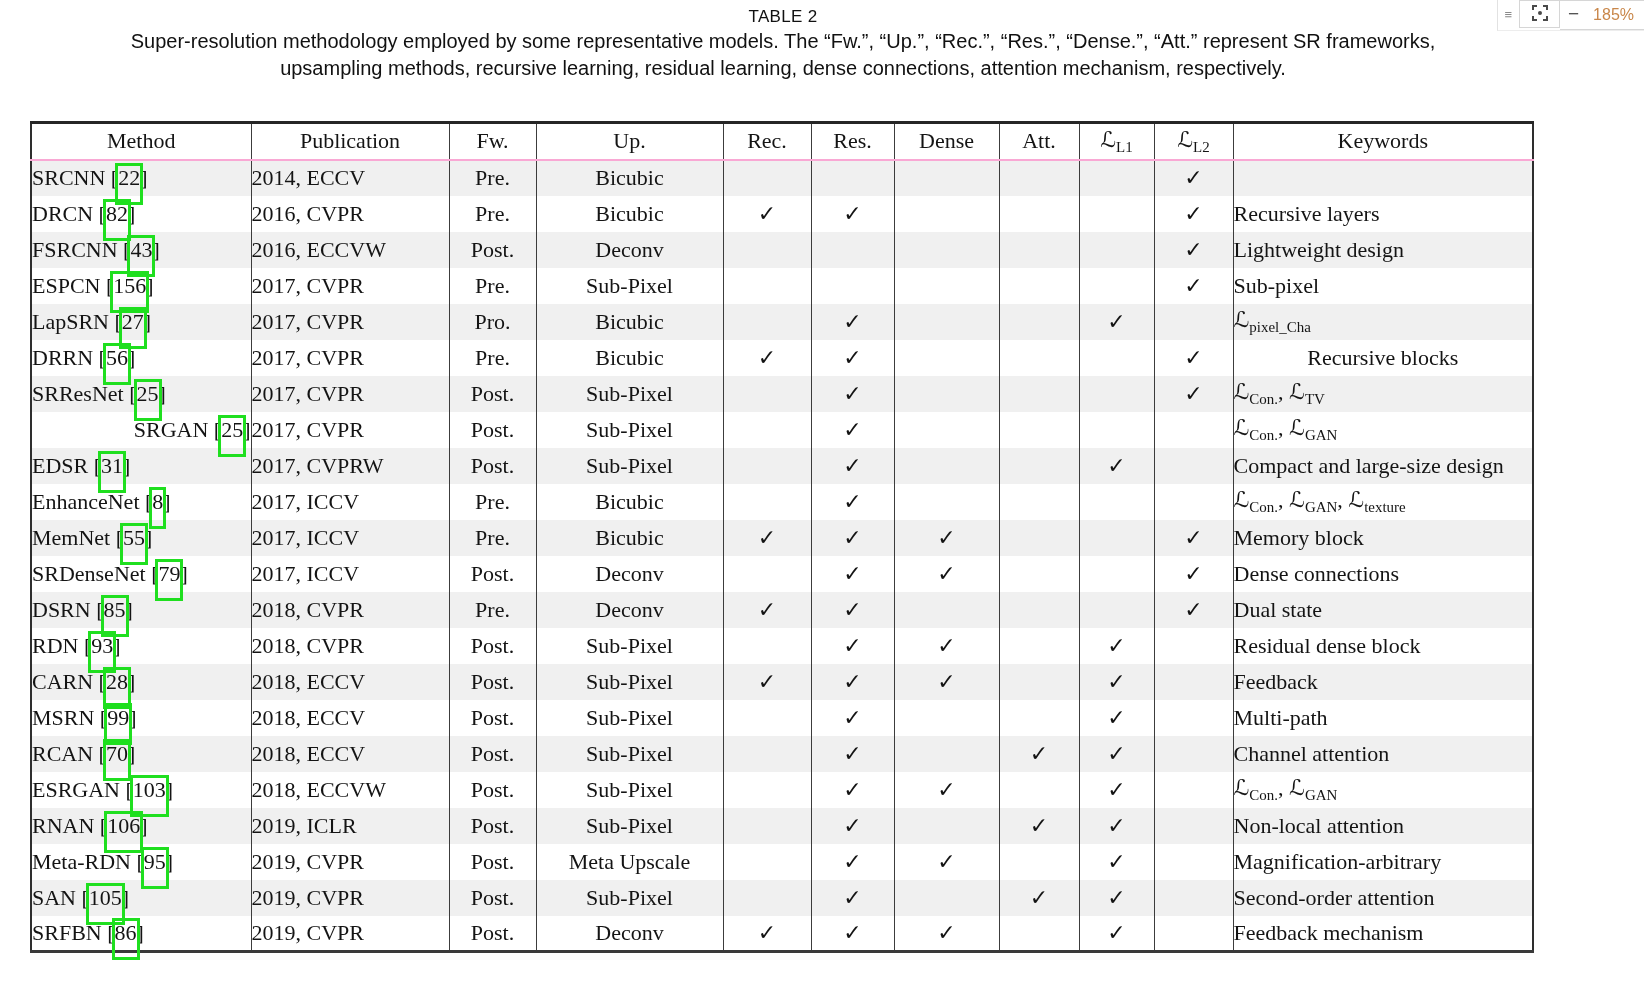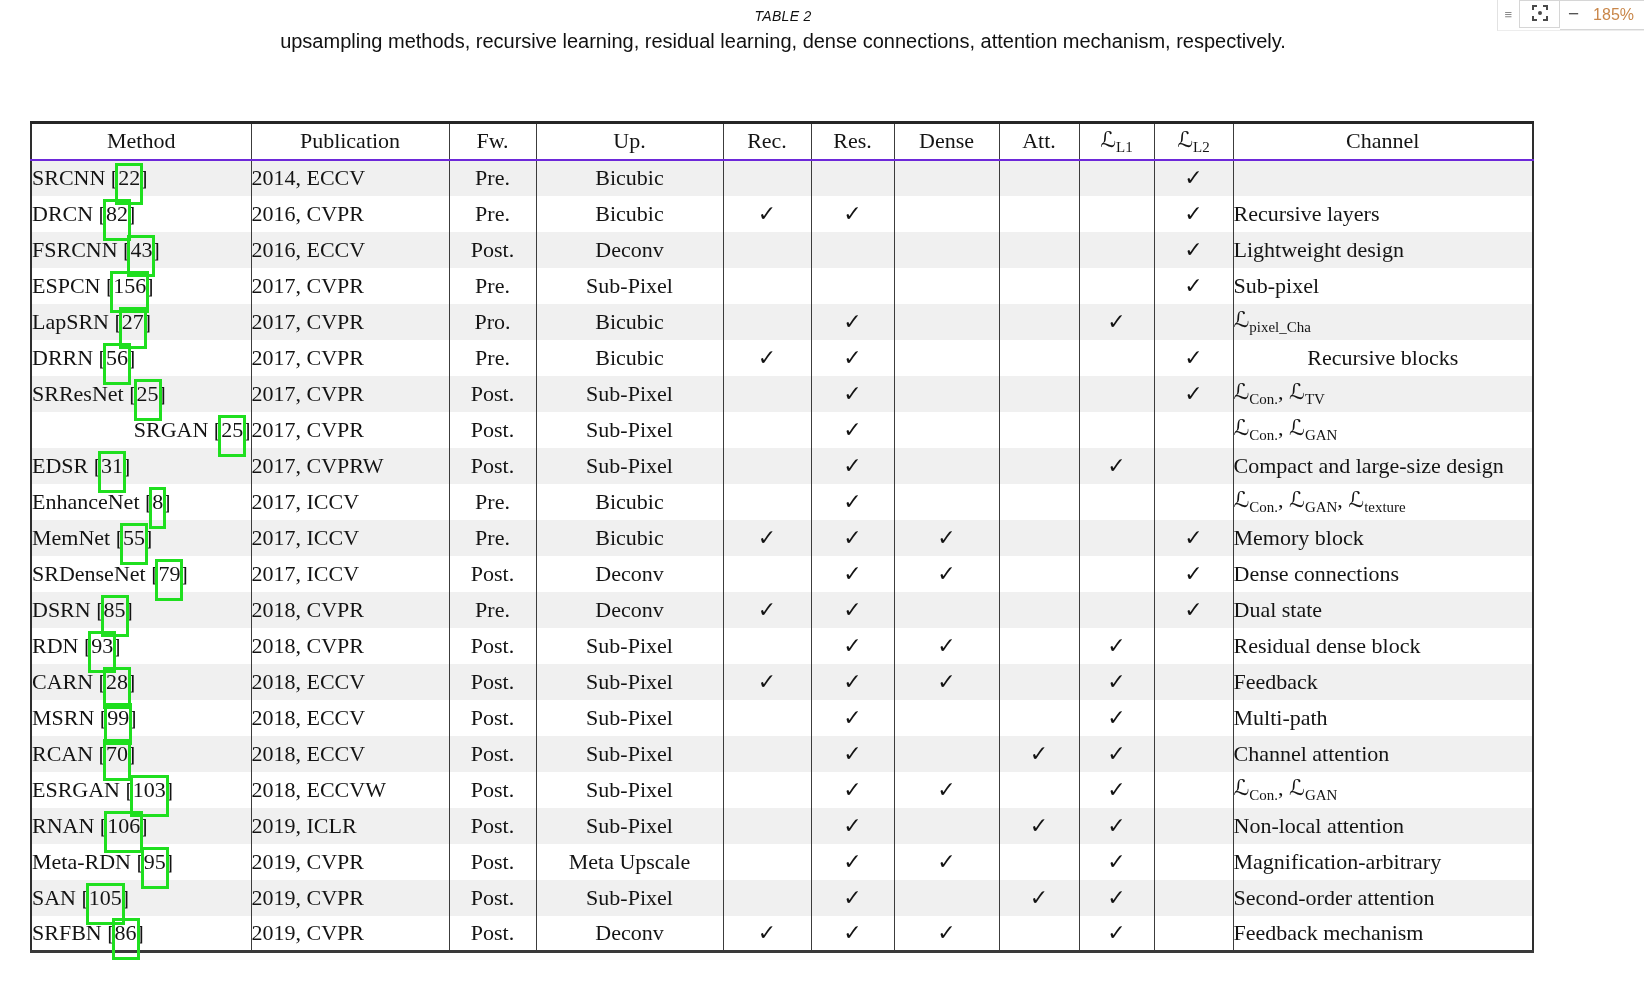--- a/index.html
+++ b/index.html
@@ -9,21 +9,21 @@
     overflow:hidden;
     font-family:"Liberation Sans", sans-serif;
   }
   .page{ position:relative; width:1644px; height:1004px; }
 
   
   .caption-wrap{
     position:absolute; top:5px; left:0; width:1566px;
     text-align:center; color:#111;
   }
-  .table-label{ font-size:14px; line-height:23px; letter-spacing:.3px;font-style:italic; }
+  .table-label{ font-size:17px; line-height:23px; letter-spacing:.3px; }
   .caption-line{ font-size:20px; line-height:27px; }
   .caption-wrap .caption-line:first-of-type{ margin-top:4px; }
 
   
   .viewer-toolbar{
     position:absolute; top:0; right:0; height:30px;
     display:flex; align-items:stretch;
     background:#fff;
     border-left:1px solid #e2e2e2;
     border-bottom:1px solid #ededed;
@@ -66,21 +66,21 @@
     border-right:2px solid #2e2e2e;
   }
   table.paper th, table.paper td{
     border-left:1px solid #3c3c3c;
     border-right:1px solid #3c3c3c;
     padding:0; vertical-align:middle;
     white-space:nowrap; overflow:visible;
   }
   table.paper thead tr{ height:37px; background:#fff; }
   table.paper thead th{
-    border-bottom:2px solid #6d28d9;
+    border-bottom:2px solid #f9a8d4;
     font-weight:normal; text-align:center;
   }
   table.paper tbody tr{ height:36px; }
   table.paper tbody tr:nth-child(odd){ background:#f0f0f0; }
   table.paper tbody tr:nth-child(even){ background:#ffffff; }
   .al{ text-align:left; }
   th.al{ text-align:left; }
   .pad-method{ padding-left:15px; }
   .pad-pub{ padding-left:10px; }
   .pad-key{ padding-left:18px; }
@@ -121,20 +121,21 @@
       </span>
     </button>
     <div class="zoom-group">
       <button class="zoom-out">−</button>
       <span class="zoom-level">185%</span>
     </div>
   </div>
 
   <div class="caption-wrap">
     <div class="table-label">TABLE 2</div>
+    <div class="caption-line">Super-resolution methodology employed by some representative models. The “Fw.”, “Up.”, “Rec.”, “Res.”, “Dense.”, “Att.” represent SR frameworks,</div>
     <div class="caption-line">upsampling methods, recursive learning, residual learning, dense connections, attention mechanism, respectively.</div>
   </div>
 
   <table class="paper">
     <colgroup>
       <col style="width:220px">
         <col style="width:198px">
         <col style="width:87px">
       <col style="width:187px">
         <col style="width:88px">
@@ -150,21 +151,21 @@
           <th class="al pad-method">Method</th>
           <th class="al pad-pub">Publication</th>
           <th>Fw.</th>
           <th>Up.</th>
           <th>Rec.</th>
           <th>Res.</th>
           <th>Dense</th>
           <th>Att.</th>
           <th><span class="scr">ℒ</span><sub>L1</sub></th>
           <th><span class="scr">ℒ</span><sub>L2</sub></th>
-          <th class="al pad-key">Channel</th>
+          <th class="al pad-key">Keywords</th>
         </tr>
     </thead>
     <tbody id="table-body">
         <tr>
           <td class="al pad-method" style="text-align: left;">SRCNN [<span class="citewrap">22<span class="cite-outline"></span></span>]</td>
           <td class="al pad-pub" style="text-align: left;">2014, ECCV</td>
           <td style="text-align: center;">Pre.</td>
           <td style="text-align: center;">Bicubic</td>
           <td style="text-align: center;"></td>
           <td style="text-align: center;"></td>
@@ -182,21 +183,21 @@
           <td style="text-align: center;"><span class="check">✓</span></td>
           <td style="text-align: center;"><span class="check">✓</span></td>
           <td style="text-align: center;"></td>
           <td style="text-align: center;"></td>
           <td style="text-align: center;"></td>
           <td style="text-align: center;"><span class="check">✓</span></td>
           <td class="al pad-key" style="text-align: left;">Recursive layers</td>
         </tr>
         <tr>
           <td class="al pad-method" style="text-align: left;">FSRCNN [<span class="citewrap">43<span class="cite-outline"></span></span>]</td>
-          <td class="al pad-pub" style="text-align: left;">2016, ECCV</td>
+          <td class="al pad-pub" style="text-align: left;">2016, ECCVW</td>
           <td style="text-align: center;">Post.</td>
           <td style="text-align: center;">Deconv</td>
           <td style="text-align: center;"></td>
           <td style="text-align: center;"></td>
           <td style="text-align: center;"></td>
           <td style="text-align: center;"></td>
           <td style="text-align: center;"></td>
           <td style="text-align: center;"><span class="check">✓</span></td>
           <td class="al pad-key" style="text-align: left;">Lightweight design</td>
         </tr>

